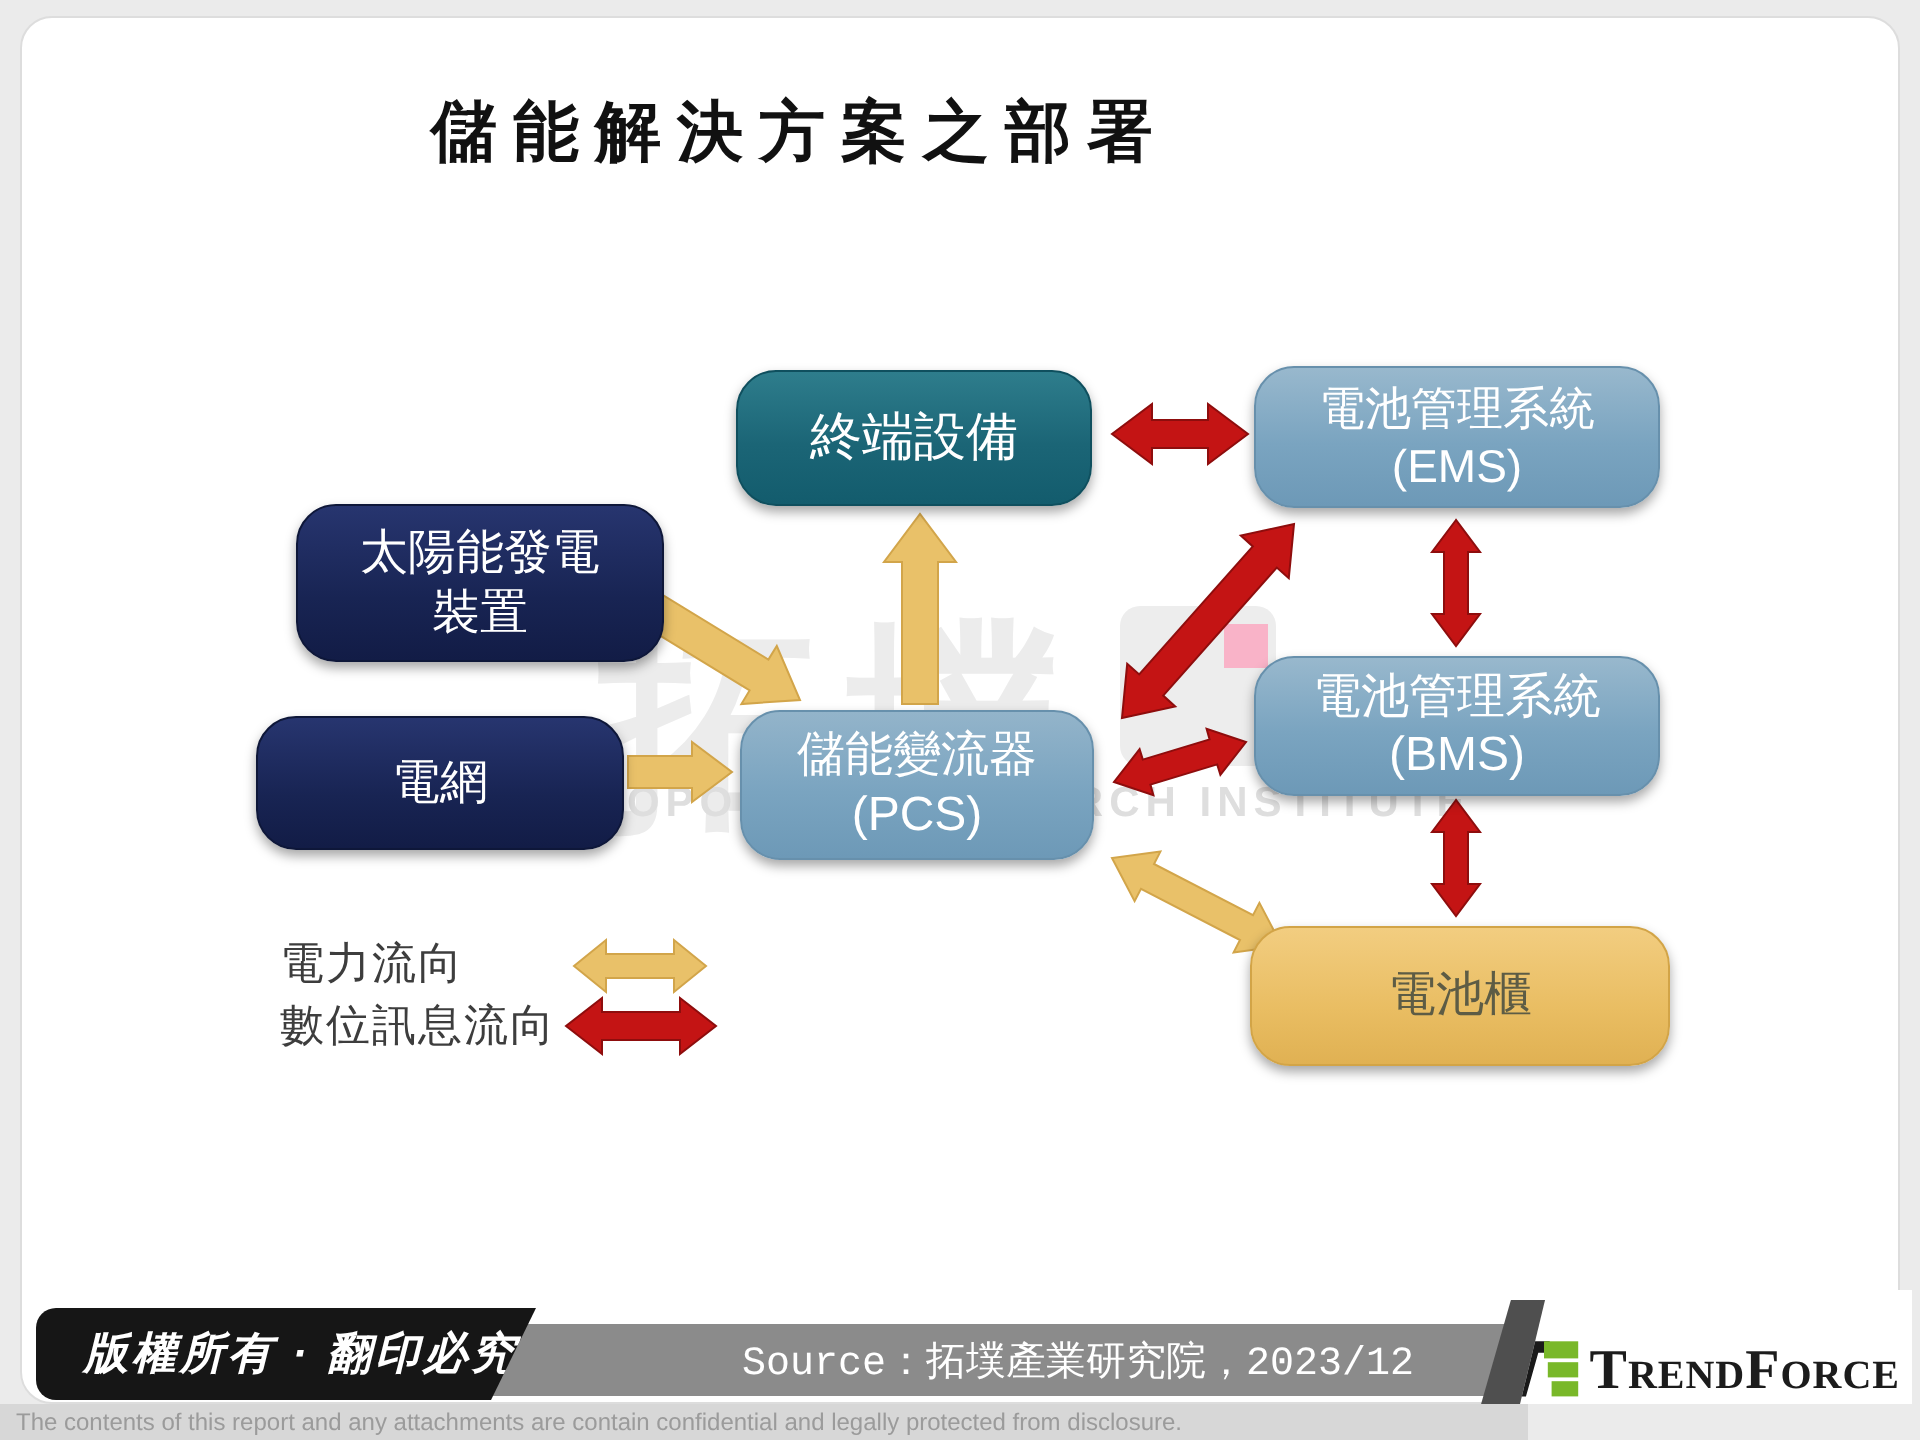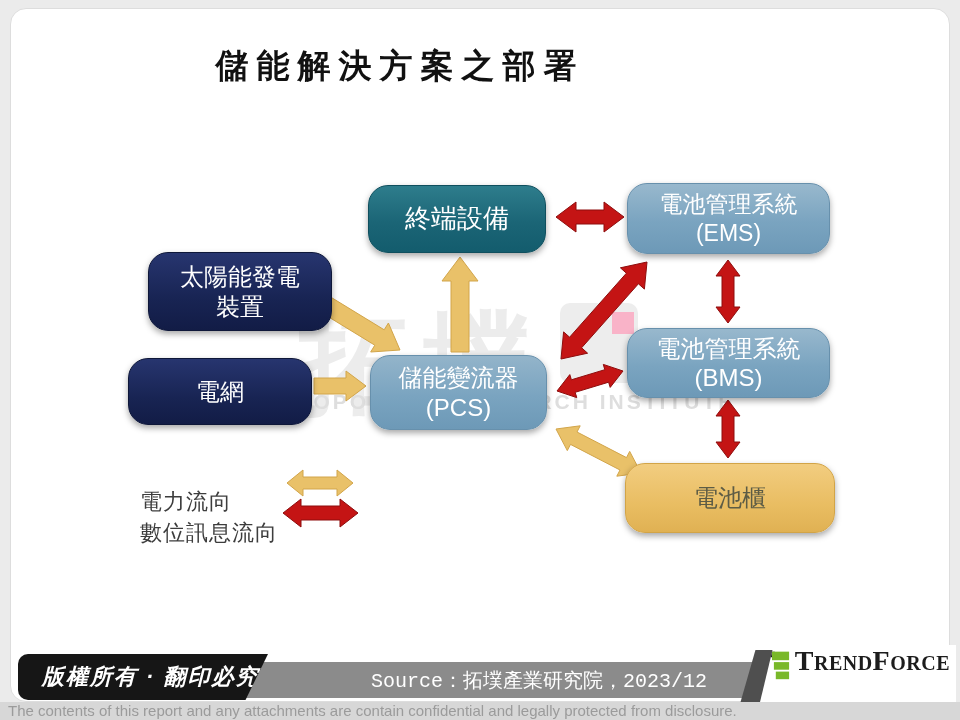--- a/index.html
+++ b/index.html
@@ -36,42 +36,42 @@
   .box-grid     { left:128px; top:358px; width:184px; height:67px; font-size:24px;
                   background:linear-gradient(180deg,#27356f 0%,#182453 60%,#121c46 100%); border:1px solid #0e1739; }
   .box-pcs      { left:370px; top:355px; width:177px; height:75px; font-size:24px;
                   background:linear-gradient(180deg,#93b4ca 0%,#7aa4c0 55%,#6d99b7 100%); border:1px solid #6790ac; }
   .box-bms      { left:627px; top:328px; width:203px; height:70px; font-size:24px;
                   background:linear-gradient(180deg,#98b8cd 0%,#7aa4c0 55%,#6d99b7 100%); border:1px solid #6790ac; }
   .box-battery  { left:625px; top:463px; width:210px; height:70px; font-size:24px; color:#5d5c45;
                   background:linear-gradient(180deg,#f2cd80 0%,#e9bd62 60%,#e0b153 100%); border:1px solid #d2a447; }
 
   
-  .legend-label { position:absolute; z-index:3; font-size:22px; color:#3d3d3d; letter-spacing:1px;margin-top:20px; }
+  .legend-label { position:absolute; z-index:3; font-size:22px; color:#3d3d3d; letter-spacing:1px; }
   .legend-power-label { left:140px; top:467px; }
   .legend-data-label  { left:140px; top:498px; }
 
   
   .bar-gray { position:absolute; left:240px; top:662px; width:518px; height:36px; z-index:4;
               background:#8b8b8b; clip-path:polygon(0 0,100% 0,97% 100%,0 100%);
               display:flex; align-items:center; justify-content:center; padding-left:80px;
               color:#fff; font-size:20px;font-family:Liberation Mono, monospace; }
   .bar-black { position:absolute; left:18px; top:654px; width:250px; height:46px; z-index:5;
                background:#161616; clip-path:polygon(0 0,100% 0,91% 100%,0 100%); border-radius:10px 0 0 10px;
                display:flex; align-items:center; padding-left:24px;
                color:#fff; font-size:22px; font-weight:700; letter-spacing:2px;font-style:italic; }
   .accent-dark { position:absolute; left:748px; top:650px; width:26px; height:52px; z-index:5;
                  background:#4f4f4f; transform:skewX(-16deg); }
   .logo-panel { position:absolute; left:760px; top:645px; width:196px; height:57px; z-index:6;
                 background:#fff; clip-path:polygon(7% 0,100% 0,100% 100%,0 100%);
-                display:flex; align-items:flex-start; justify-content:flex-end; padding-right:6px; gap:4px; }
+                display:flex; align-items:flex-end; justify-content:flex-end; padding-right:6px; gap:4px; }
   .logo-text { font-family:"Liberation Serif","DejaVu Serif",serif; font-variant:small-caps;
                font-size:28px; font-weight:600; color:#1c1c1c; letter-spacing:0.5px; }
-  .disclaimer { position:absolute; left:0; top:702px; width:960px; height:18px; z-index:7;
-                background:#d7d7d7; color:#9b9b9b; font-size:15px; line-height:18px; padding-left:8px; }
+  .disclaimer { position:absolute; left:0; top:702px; width:764px; height:18px; z-index:7;
+                background:#d7d7d7; color:#9b9b9b; font-size:12px; line-height:18px; padding-left:8px; }
 </style>
 </head>
 <body>
 
 <div id="stage">
   <div class="card"></div>
 
   <div class="title">儲能解決方案之部署</div>
 
   <div class="wm wm-cjk">拓墣</div>

